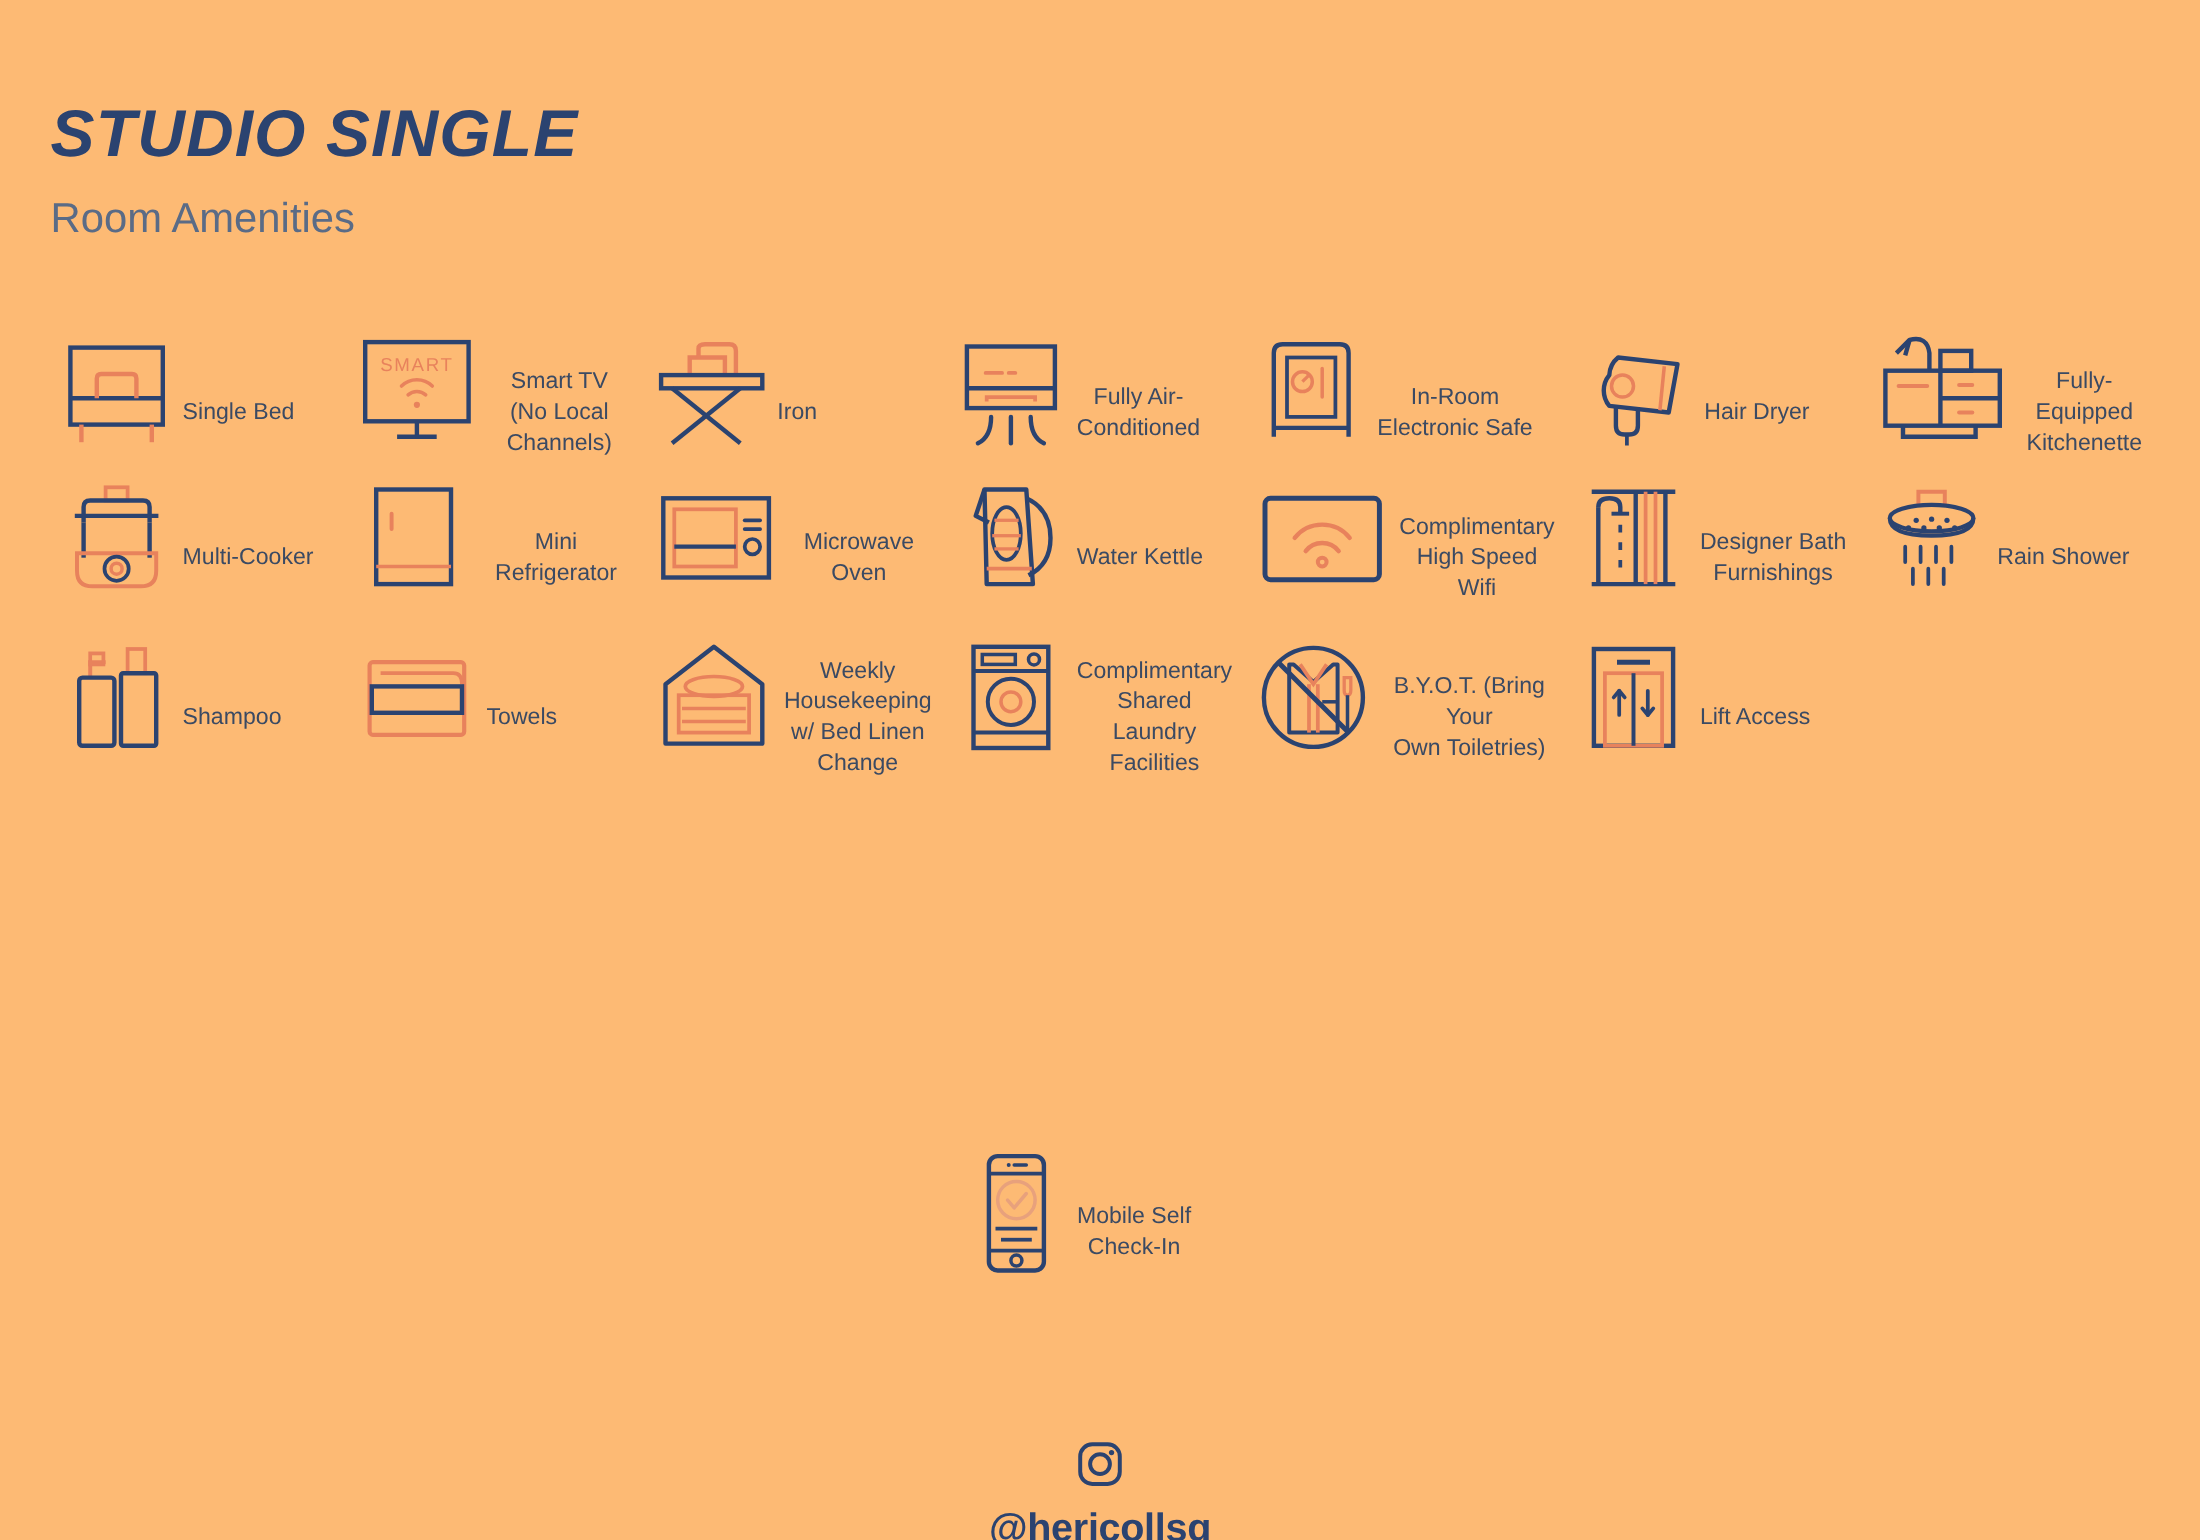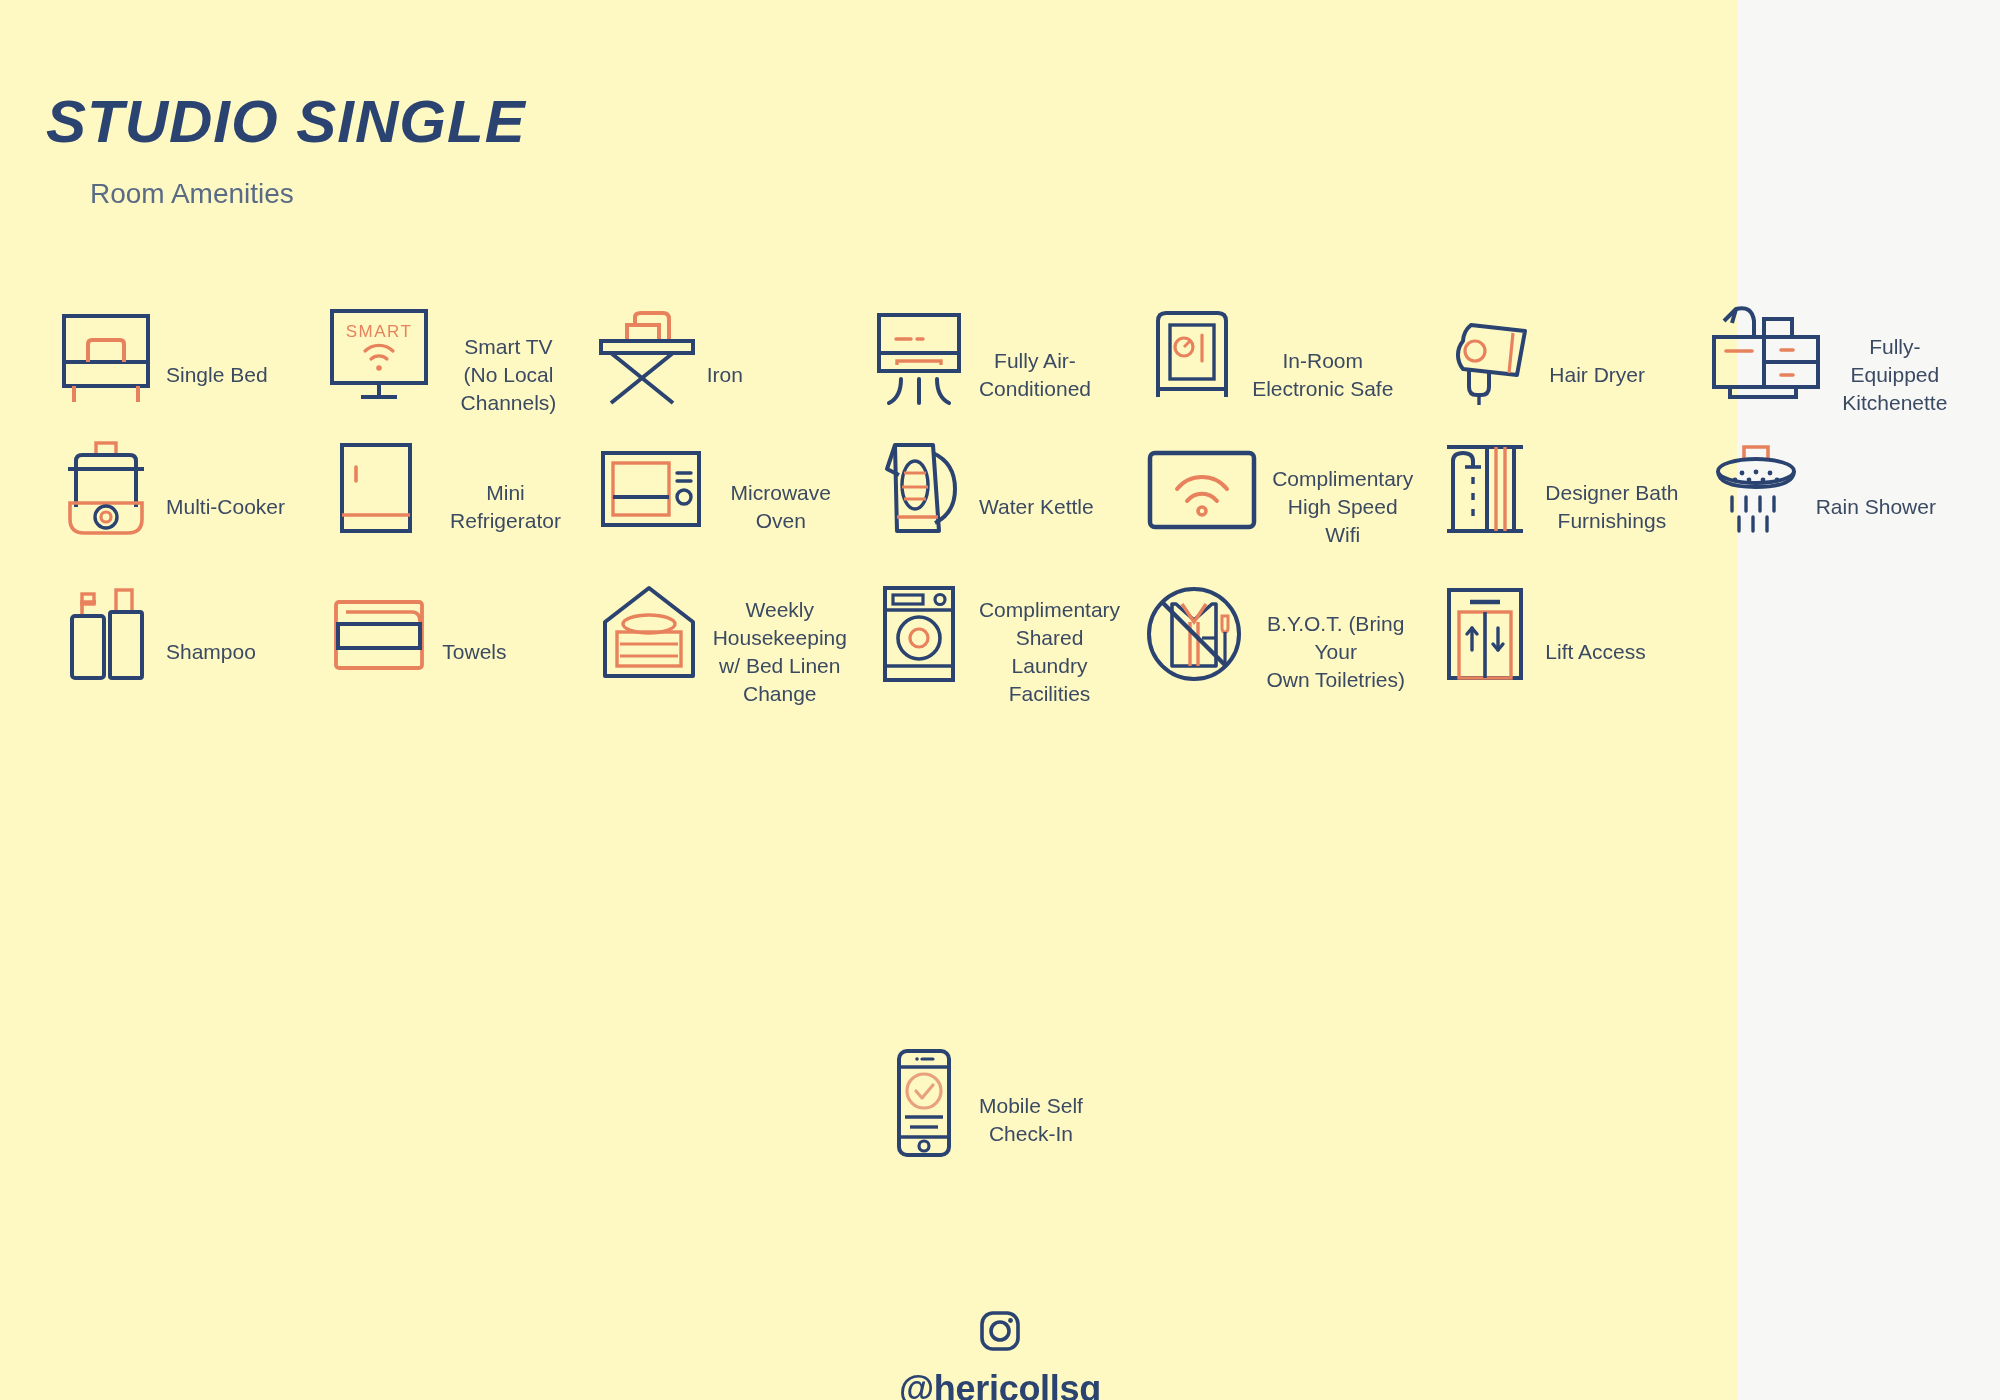--- a/index.html
+++ b/index.html
@@ -5,42 +5,41 @@
   * { box-sizing: border-box; margin: 0; padding: 0; }
   html, body {
     width: 2000px;
     height: 1400px;
     background: #f7f7f5;
     font-family: "Liberation Sans", sans-serif;
     overflow: hidden;
   }
   #page {
     position: relative;
-    width: 1737px;
+    width: 2000px;
     height: 1400px;
-    background: #fef9c3;
+    background: #fdba74;
   }
 
   
   .header { position: absolute; left: 46px; top: 92px; }
   .title {
     font-size: 60px;
     font-weight: bold;
     font-style: italic;
     color: #2b4370;
     letter-spacing: 1px;
     line-height: 1;
   }
   .subtitle {
     margin-top: 28px;
-    font-size: 28px;
+    font-size: 38px;
     font-weight: 300;
     color: #5a6b86;
     line-height: 1;
-    margin-left: 44px;
   }
 
   
   .grid {
     position: absolute;
     left: 40px;
     top: 300px;
     width: 1920px;
     display: grid;
     grid-template-columns: repeat(7, 1fr);

